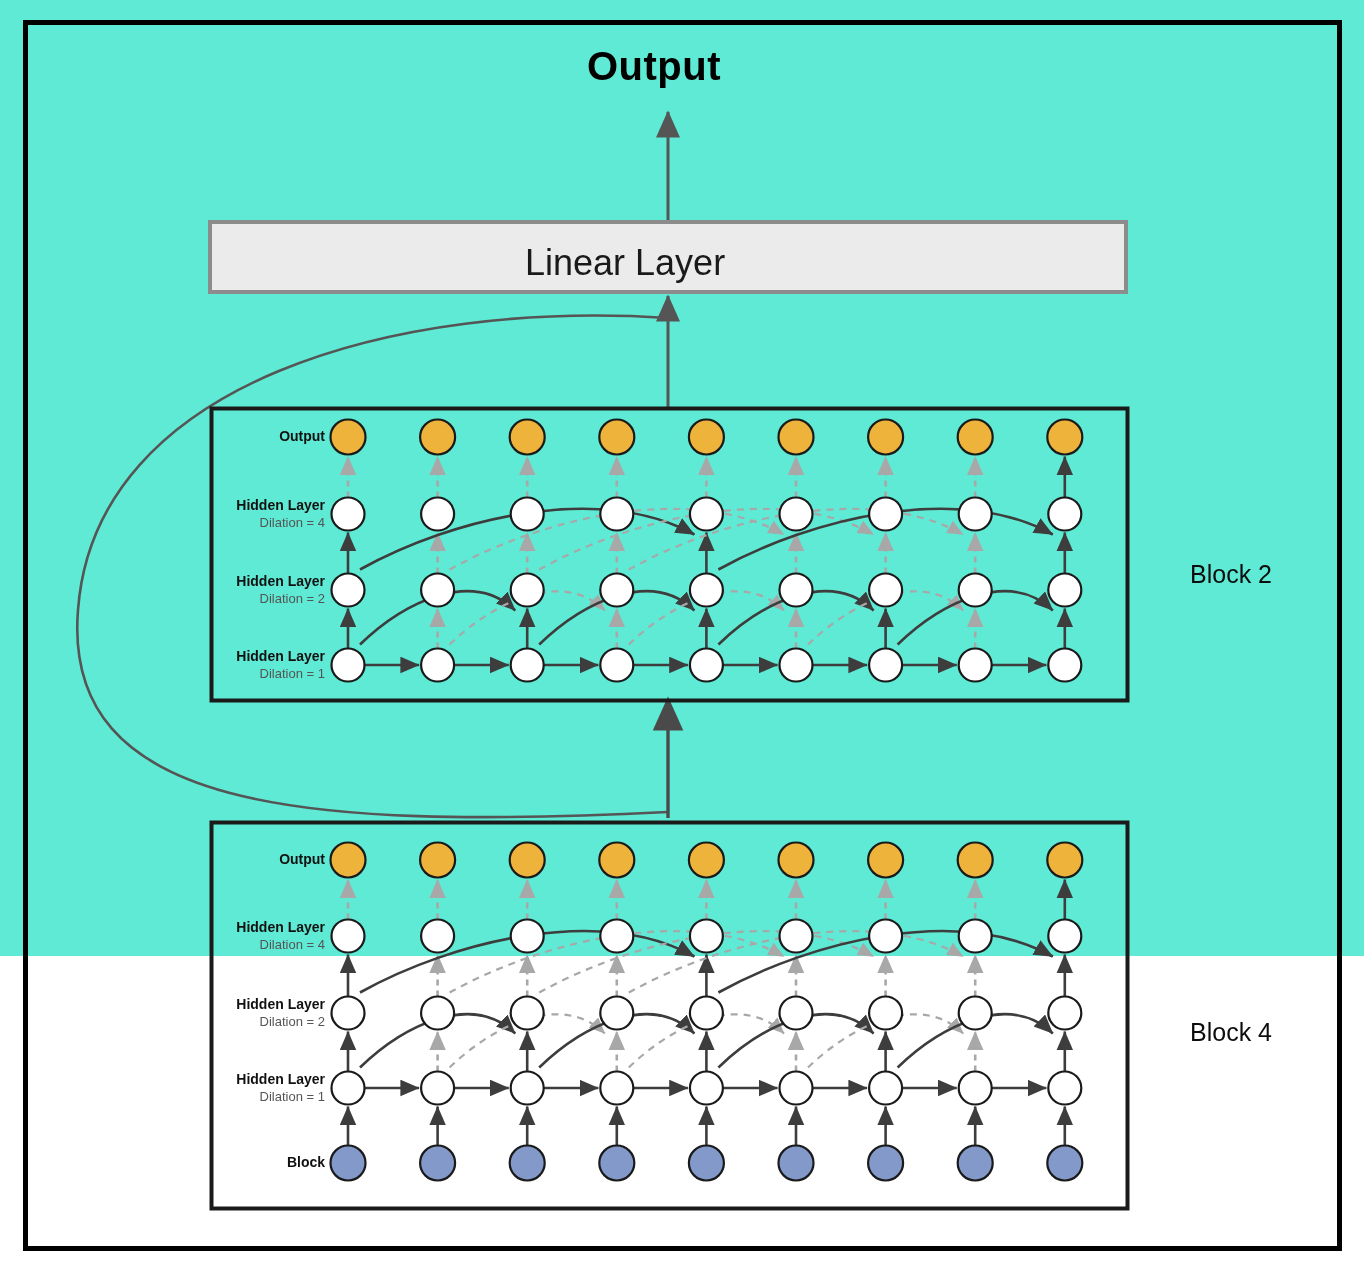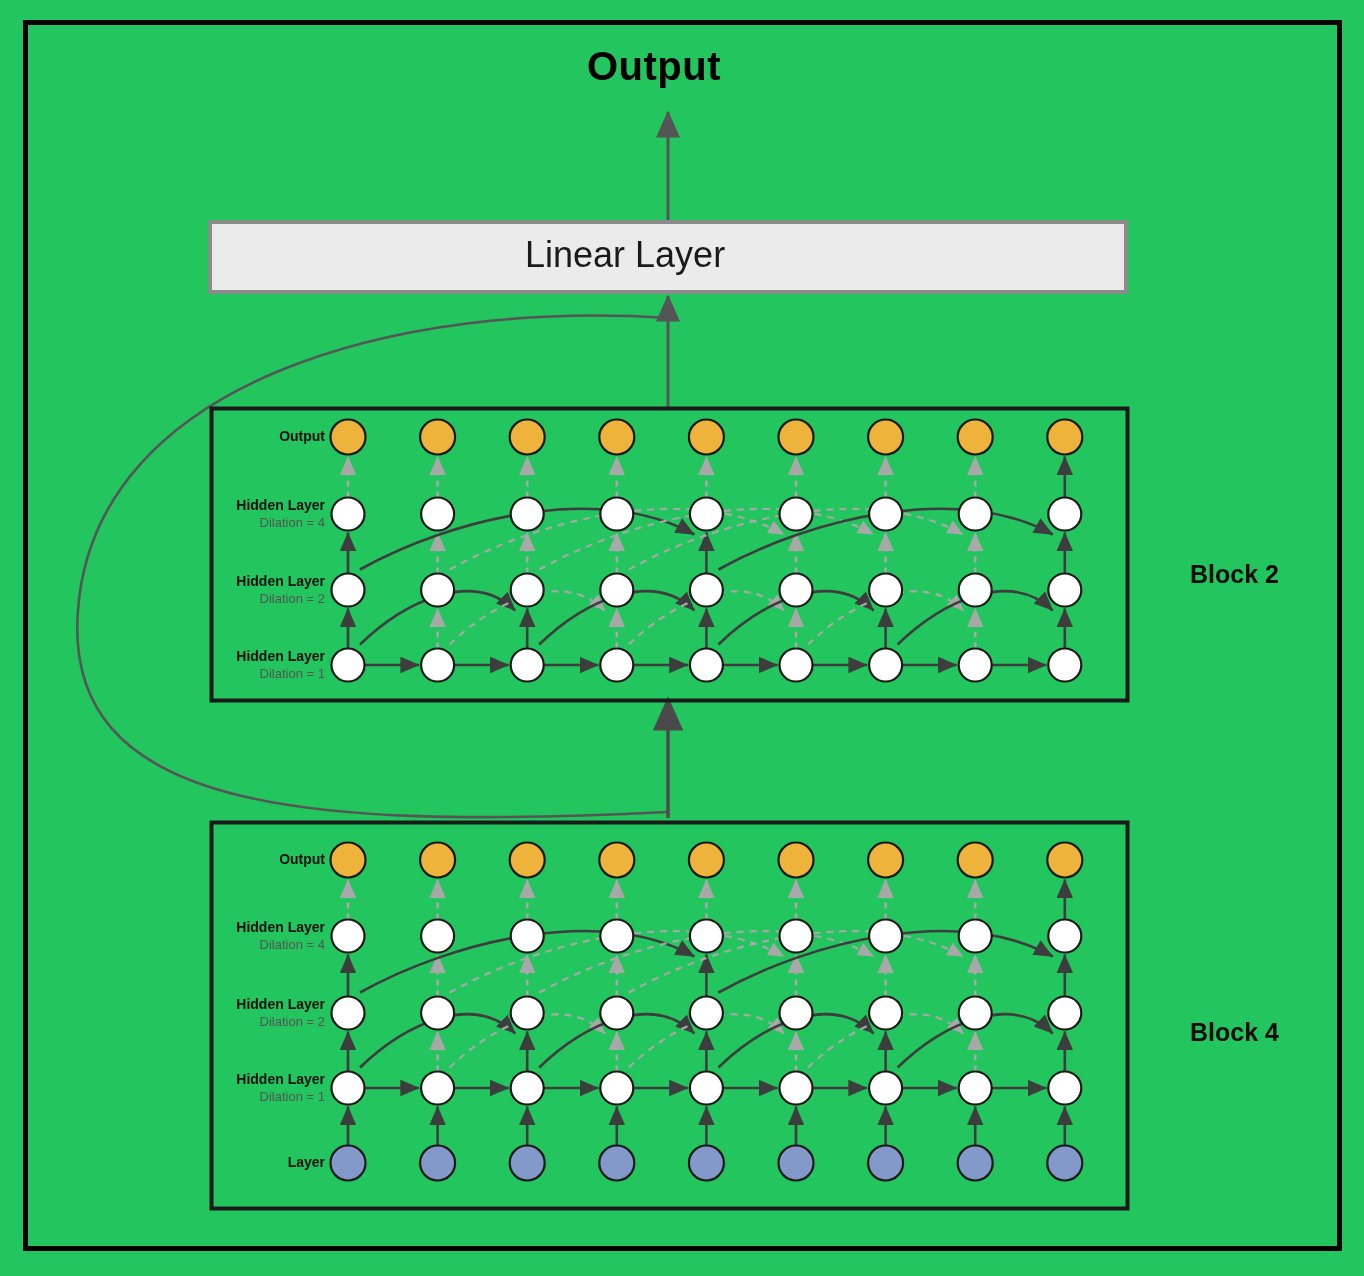--- a/index.html
+++ b/index.html
@@ -1,22 +1,22 @@
 <!DOCTYPE html>
 <html><head>
 <meta charset="utf-8">
 <style>
   html,body{margin:0;padding:0;background:#ffffff;}
   body{width:1364px;height:1276px;font-family:"Liberation Sans",sans-serif;overflow:hidden;}
-  #root{position:relative;width:1364px;height:1276px;background:#22c55e;}
+  #root{position:relative;width:1364px;height:956px;background:#5eead4;}
   svg#scene{position:absolute;left:0;top:0;width:1364px;height:1276px;}
   .txt{position:absolute;white-space:nowrap;}
   .output-title{font-size:40px;font-weight:bold;color:#000;letter-spacing:0.5px;}
   .linear-label{font-size:36px;color:#1a1a1a;}
-  .block-label{font-size:25px;font-weight:bold;color:#0d0d0d;}
+  .block-label{font-size:25px;font-weight:normal;color:#0d0d0d;}
   .row-label-main{font-size:14px;font-weight:bold;color:#111;text-align:right;}
   .row-label-sub{font-size:13px;color:#555;text-align:right;}
   .row-label{position:absolute;text-align:right;line-height:1.25;}
 </style>
 </head>
 <body>
 
 <div id="root">
 
   <svg id="scene" viewBox="0 0 1364 1276">
@@ -234,21 +234,21 @@
         <circle cx="616.8" cy="1163" r="17.5" fill="#8399c9" stroke="#1a1a1a" stroke-width="2.2"></circle>
         <circle cx="706.4" cy="1163" r="17.5" fill="#8399c9" stroke="#1a1a1a" stroke-width="2.2"></circle>
         <circle cx="796" cy="1163" r="17.5" fill="#8399c9" stroke="#1a1a1a" stroke-width="2.2"></circle>
         <circle cx="885.5999999999999" cy="1163" r="17.5" fill="#8399c9" stroke="#1a1a1a" stroke-width="2.2"></circle>
         <circle cx="975.1999999999999" cy="1163" r="17.5" fill="#8399c9" stroke="#1a1a1a" stroke-width="2.2"></circle>
         <circle cx="1064.8" cy="1163" r="17.5" fill="#8399c9" stroke="#1a1a1a" stroke-width="2.2"></circle>
       </g>
   </svg>
 
   <div class="txt output-title" style="left:587px;top:44px;">Output</div>
-  <div class="txt linear-label" style="left:525px;top:234px;">Linear Layer</div>
+  <div class="txt linear-label" style="left:525px;top:242px;">Linear Layer</div>
   <div class="txt block-label" style="left:1190px;top:560px;">Block 2</div>
   <div class="txt block-label" style="left:1190px;top:1018px;">Block 4</div>
 
   <div id="rowlabels">
       <div class="row-label" style="right: 1039px; top: 428px;">
         <div class="row-label-main">Output</div>
       </div>
       <div class="row-label" style="right: 1039px; top: 497px;">
         <div class="row-label-main">Hidden Layer</div>
         <div class="row-label-sub">Dilation = 4</div>
@@ -270,16 +270,16 @@
       </div>
       <div class="row-label" style="right: 1039px; top: 996px;">
         <div class="row-label-main">Hidden Layer</div>
         <div class="row-label-sub">Dilation = 2</div>
       </div>
       <div class="row-label" style="right: 1039px; top: 1071px;">
         <div class="row-label-main">Hidden Layer</div>
         <div class="row-label-sub">Dilation = 1</div>
       </div>
       <div class="row-label" style="right: 1039px; top: 1154px;">
-        <div class="row-label-main">Layer</div>
+        <div class="row-label-main">Block</div>
       </div>
     </div>
 </div>
 
 </body></html>

